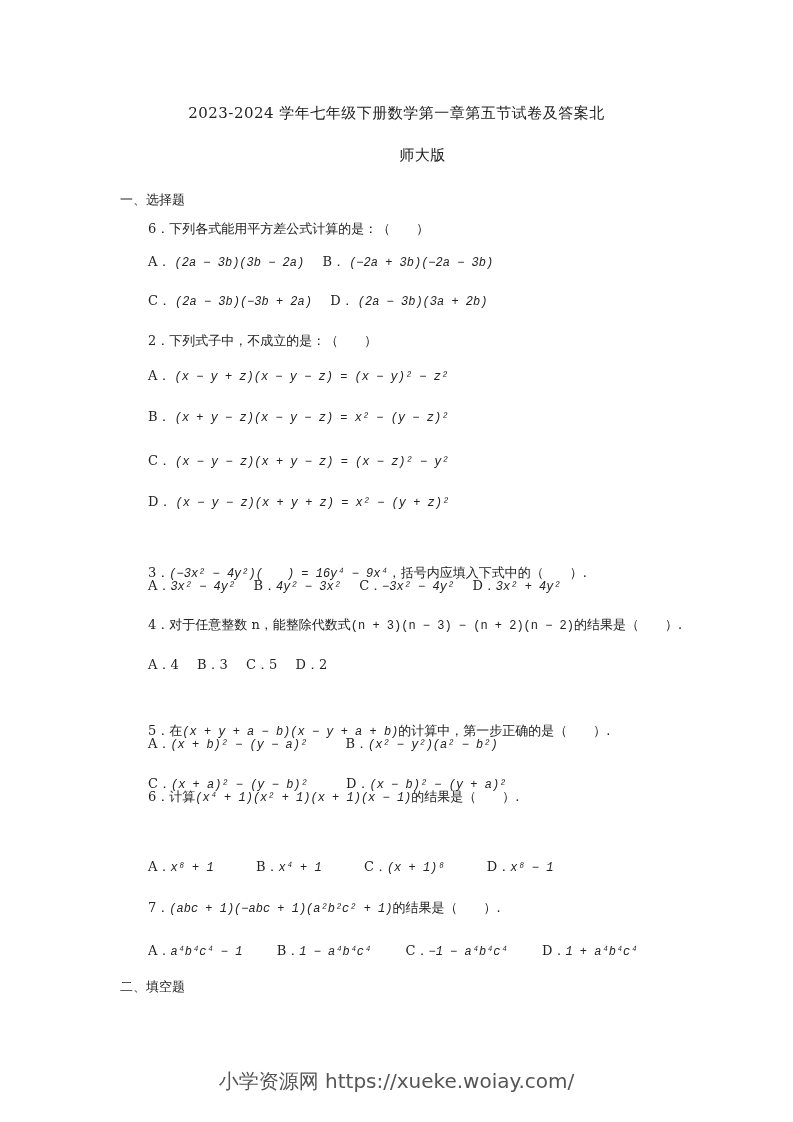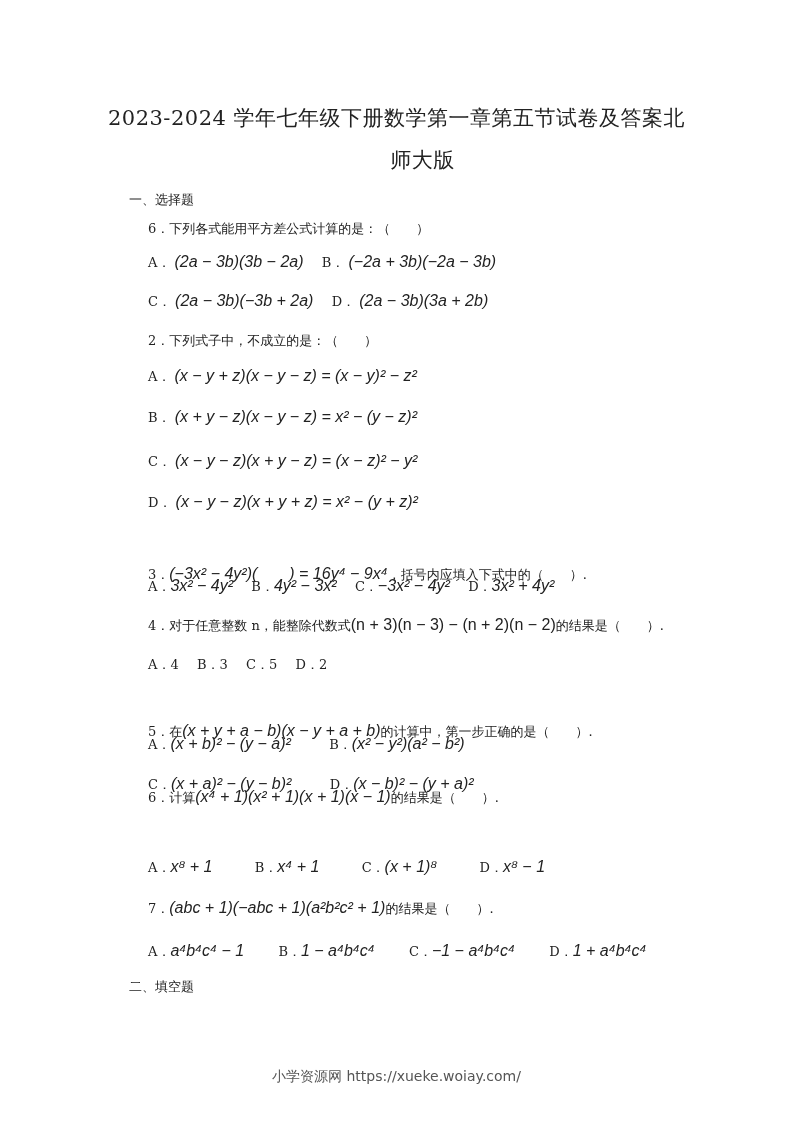--- a/index.html
+++ b/index.html
@@ -1,28 +1,28 @@
 <!DOCTYPE html>
 <html><head>
 <meta charset="utf-8">
 <style>
   html, body { margin: 0; padding: 0; background: #ffffff; }
   body { width: 793px; height: 1122px; position: relative; overflow: hidden;
          font-family: "DejaVu Serif", "Liberation Serif", serif; color: #222; }
   .title { position: absolute; left: 0; width: 793px; text-align: center;
-           font-size: 21px; color: #222; letter-spacing: 0.5px; }
+           font-size: 15px; color: #222; letter-spacing: 0.5px; }
   .t1 { top: 104px; }
   .t2 { top: 146px; margin-left: 26px; }
   .line { position: absolute; font-size: 13px; color: #222; white-space: nowrap; }
-  .sec { left: 129px; }
+  .sec { left: 120px; }
   .q { left: 148px; }
-  .m { font-family: Liberation Sans, sans-serif; font-style: italic; font-size: 16px; margin-top: 39px; }
+  .m { font-family: Liberation Mono, monospace; font-style: italic; font-size: 12px; margin-top: 39px; }
   .gap { display: inline-block; width: 10px; }
   .footer { position: absolute; top: 1068px; left: 0; width: 793px; text-align: center;
-            font-family: "DejaVu Sans", sans-serif; font-size: 14px; color: #555; }
+            font-family: "DejaVu Sans", sans-serif; font-size: 20px; color: #555; }
 </style>
 </head>
 <body>
 
 <div>
   <div class="title t1">2023-2024 学年七年级下册数学第一章第五节试卷及答案北</div>
   <div class="title t2">师大版</div>
 </div>
 
 <div class="line sec" style="top:191px">一、选择题</div>

